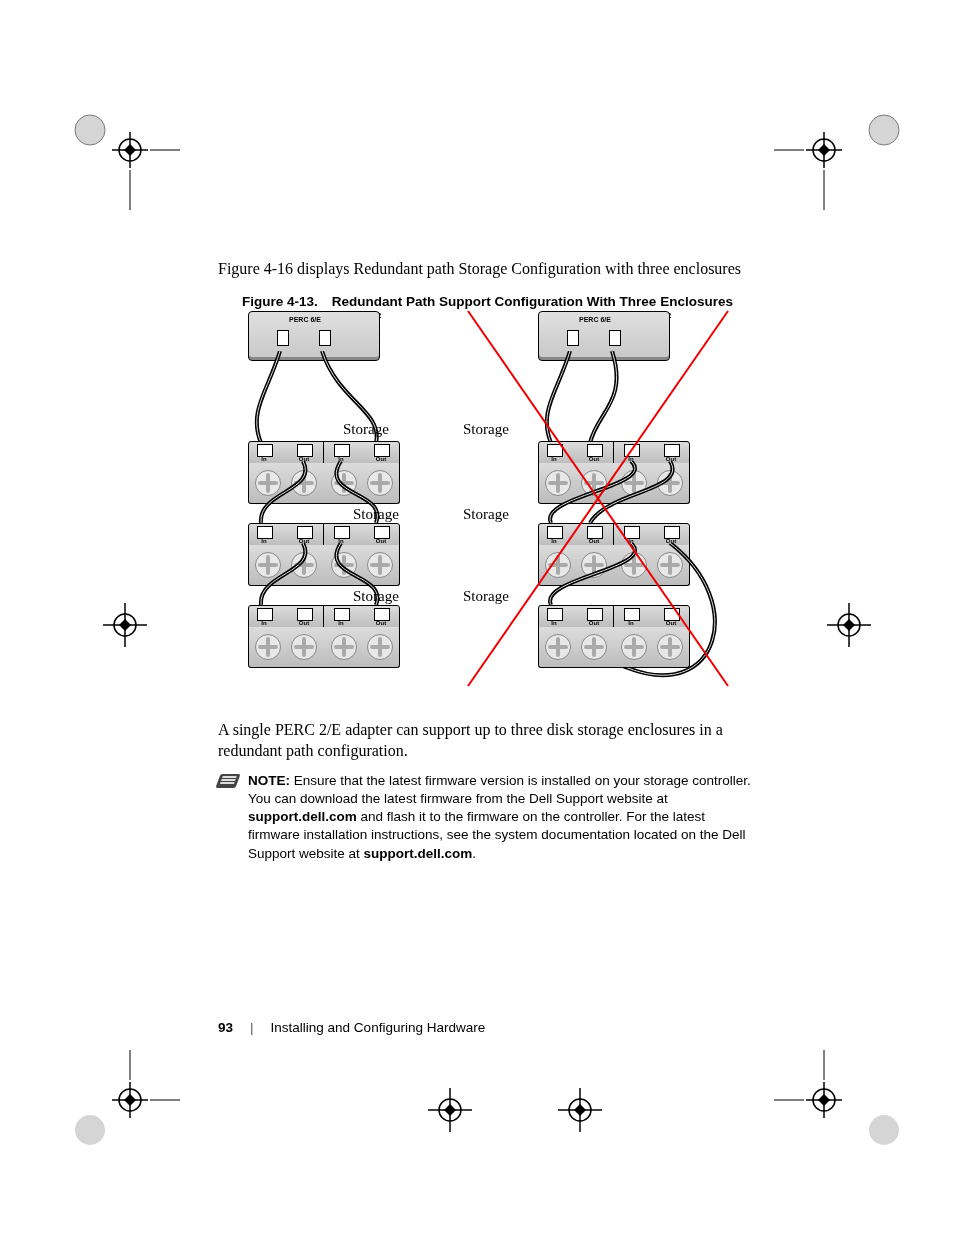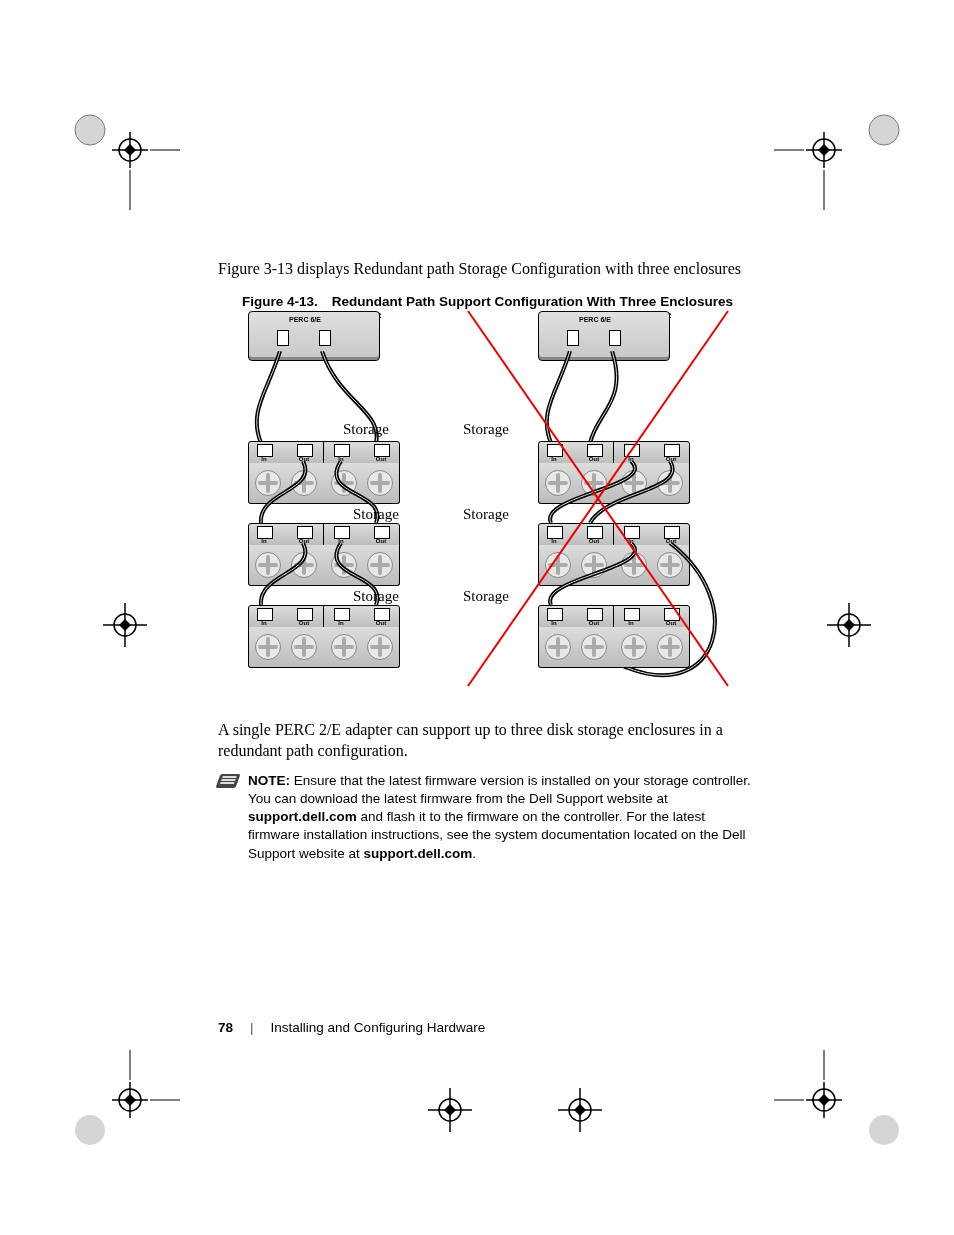--- a/index.html
+++ b/index.html
@@ -243,21 +243,21 @@
     <line x1="-18" y1="0" x2="18" y2="0" stroke="#000" stroke-width="1.5"></line>
     <line x1="0" y1="-18" x2="0" y2="18" stroke="#000" stroke-width="1.5"></line>
     <polygon points="-6,0 0,-6 6,0 0,6" fill="#000"></polygon>
   </g>
   <circle cx="110" cy="80" r="15" fill="#888" opacity="0.35"></circle>
   <line x1="50" y1="0" x2="50" y2="30" stroke="#000" stroke-width="1"></line>
   <line x1="-30" y1="50" x2="30" y2="50" stroke="#000" stroke-width="1"></line>
 </svg>
 
 <div class="content">
-  <div class="intro">Figure 3-13 displays Redundant path Storage Configuration with three enclosures</div>
+  <div class="intro">Figure 4-16 displays Redundant path Storage Configuration with three enclosures</div>
 
   <div class="figcap">
     <span>Figure 4-13.</span><span class="gap"></span><span>Redundant Path Support Configuration With Three Enclosures</span>
   </div>
 
   <div class="figwrap">
 
     <div class="col left">
       <div class="server-label" style="left:118px;top:0">SERVER</div>
       <div class="cardbox" style="left:20px;top:10;width:130px;height:48px;">
@@ -449,16 +449,16 @@
 
   <div class="para2">A single PERC 2/E adapter can support up to three disk storage enclosures in a redundant path configuration.</div>
 
   <div class="note-row">
     <div class="note-icon"></div>
     <b>NOTE:</b><span> Ensure that the latest firmware version is installed on your storage controller. You can download the latest firmware from the Dell Support website at </span><b>support.dell.com</b><span> and flash it to the firmware on the controller. For the latest firmware installation instructions, see the system documentation located on the Dell Support website at </span><b>support.dell.com</b><span>.</span>
   </div>
 </div>
 
 <div class="footer">
-  <span class="pn">78</span>
+  <span class="pn">93</span>
   <span class="sep">|</span>
   <span>Installing and Configuring Hardware</span>
 </div>
 
 </body></html>

